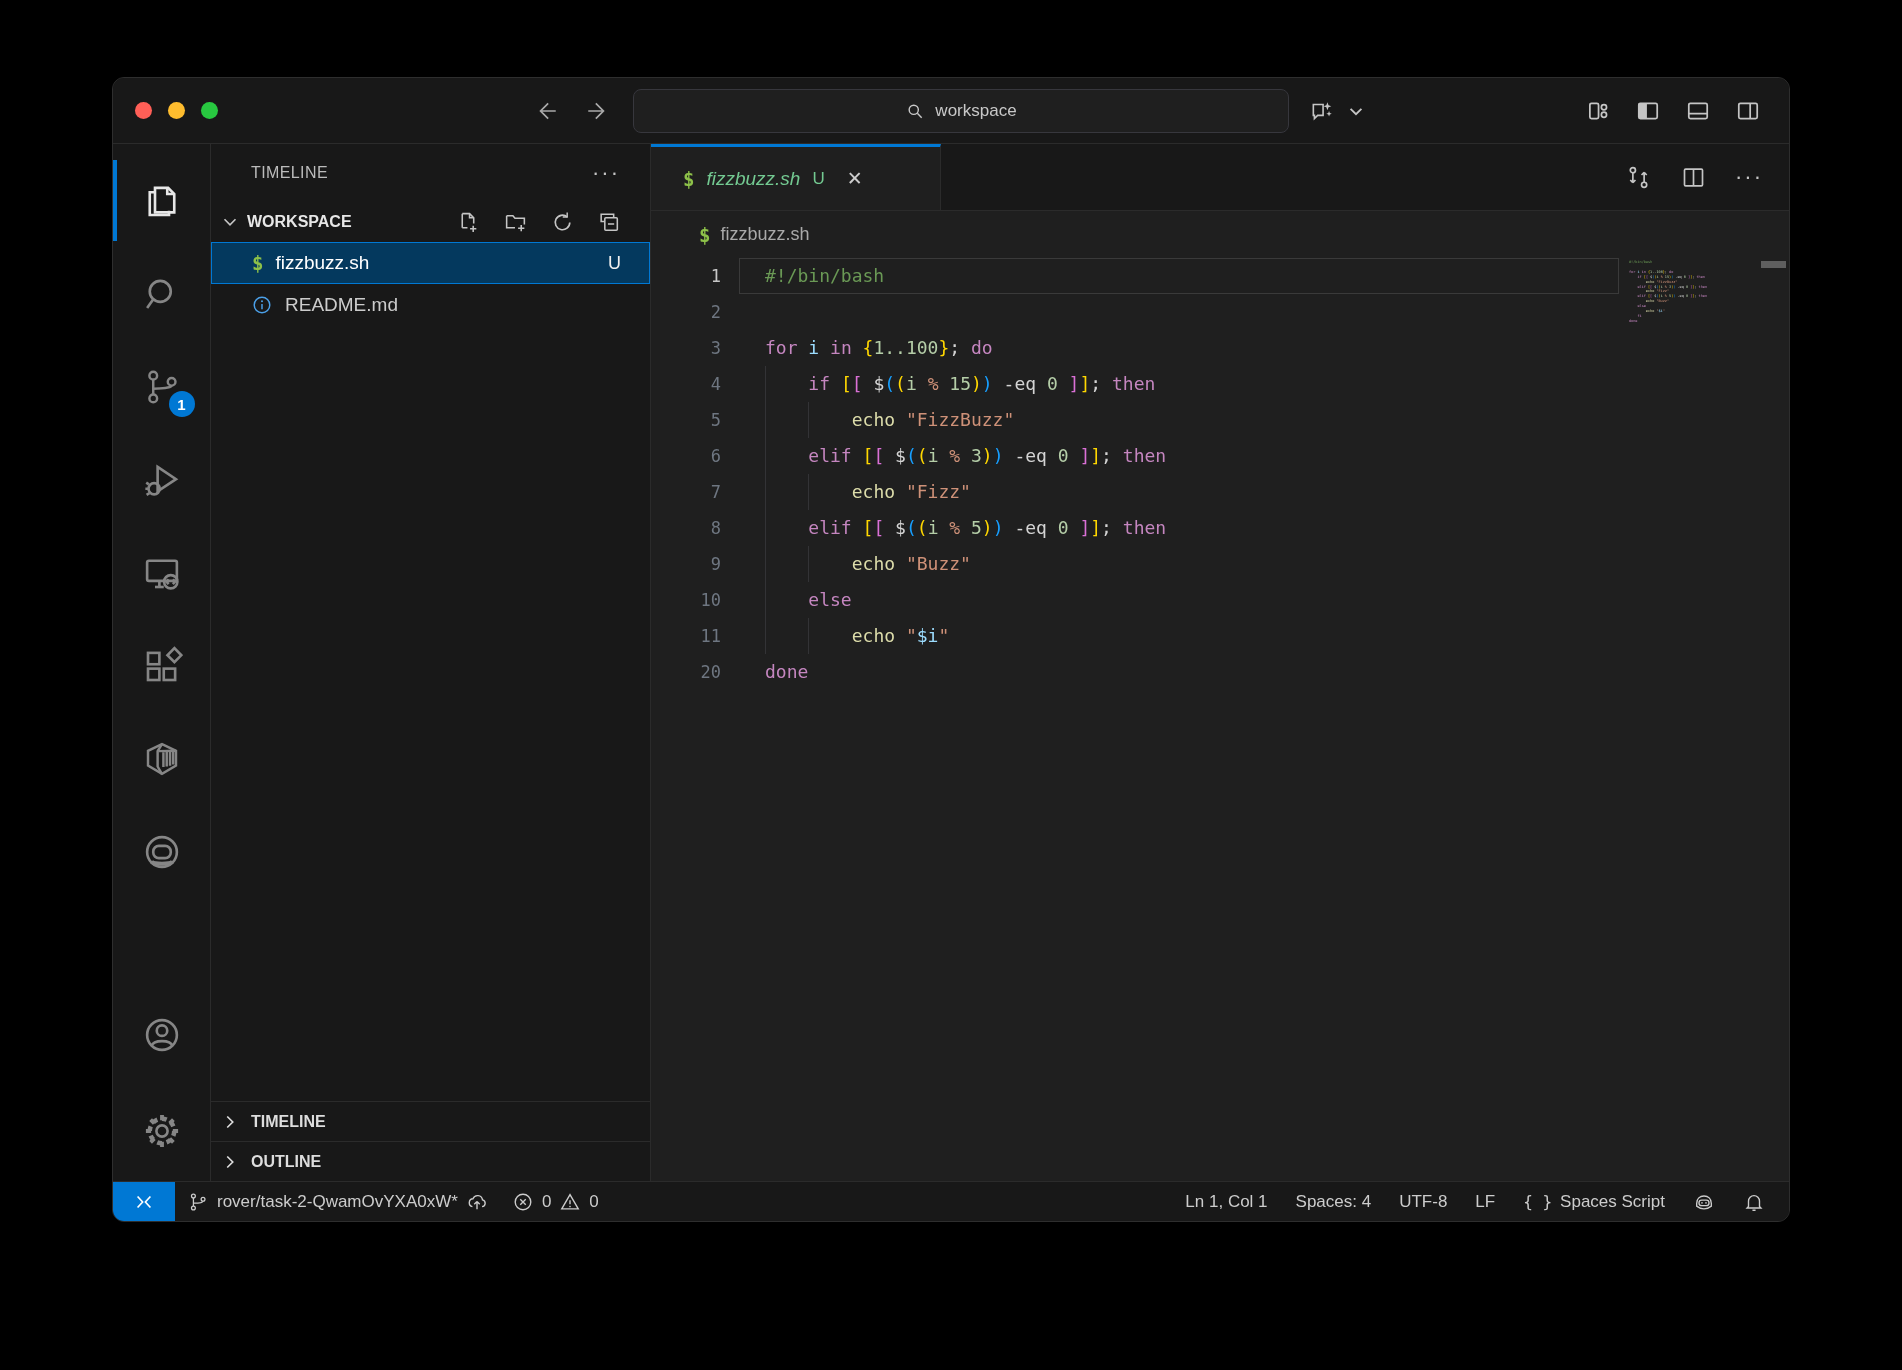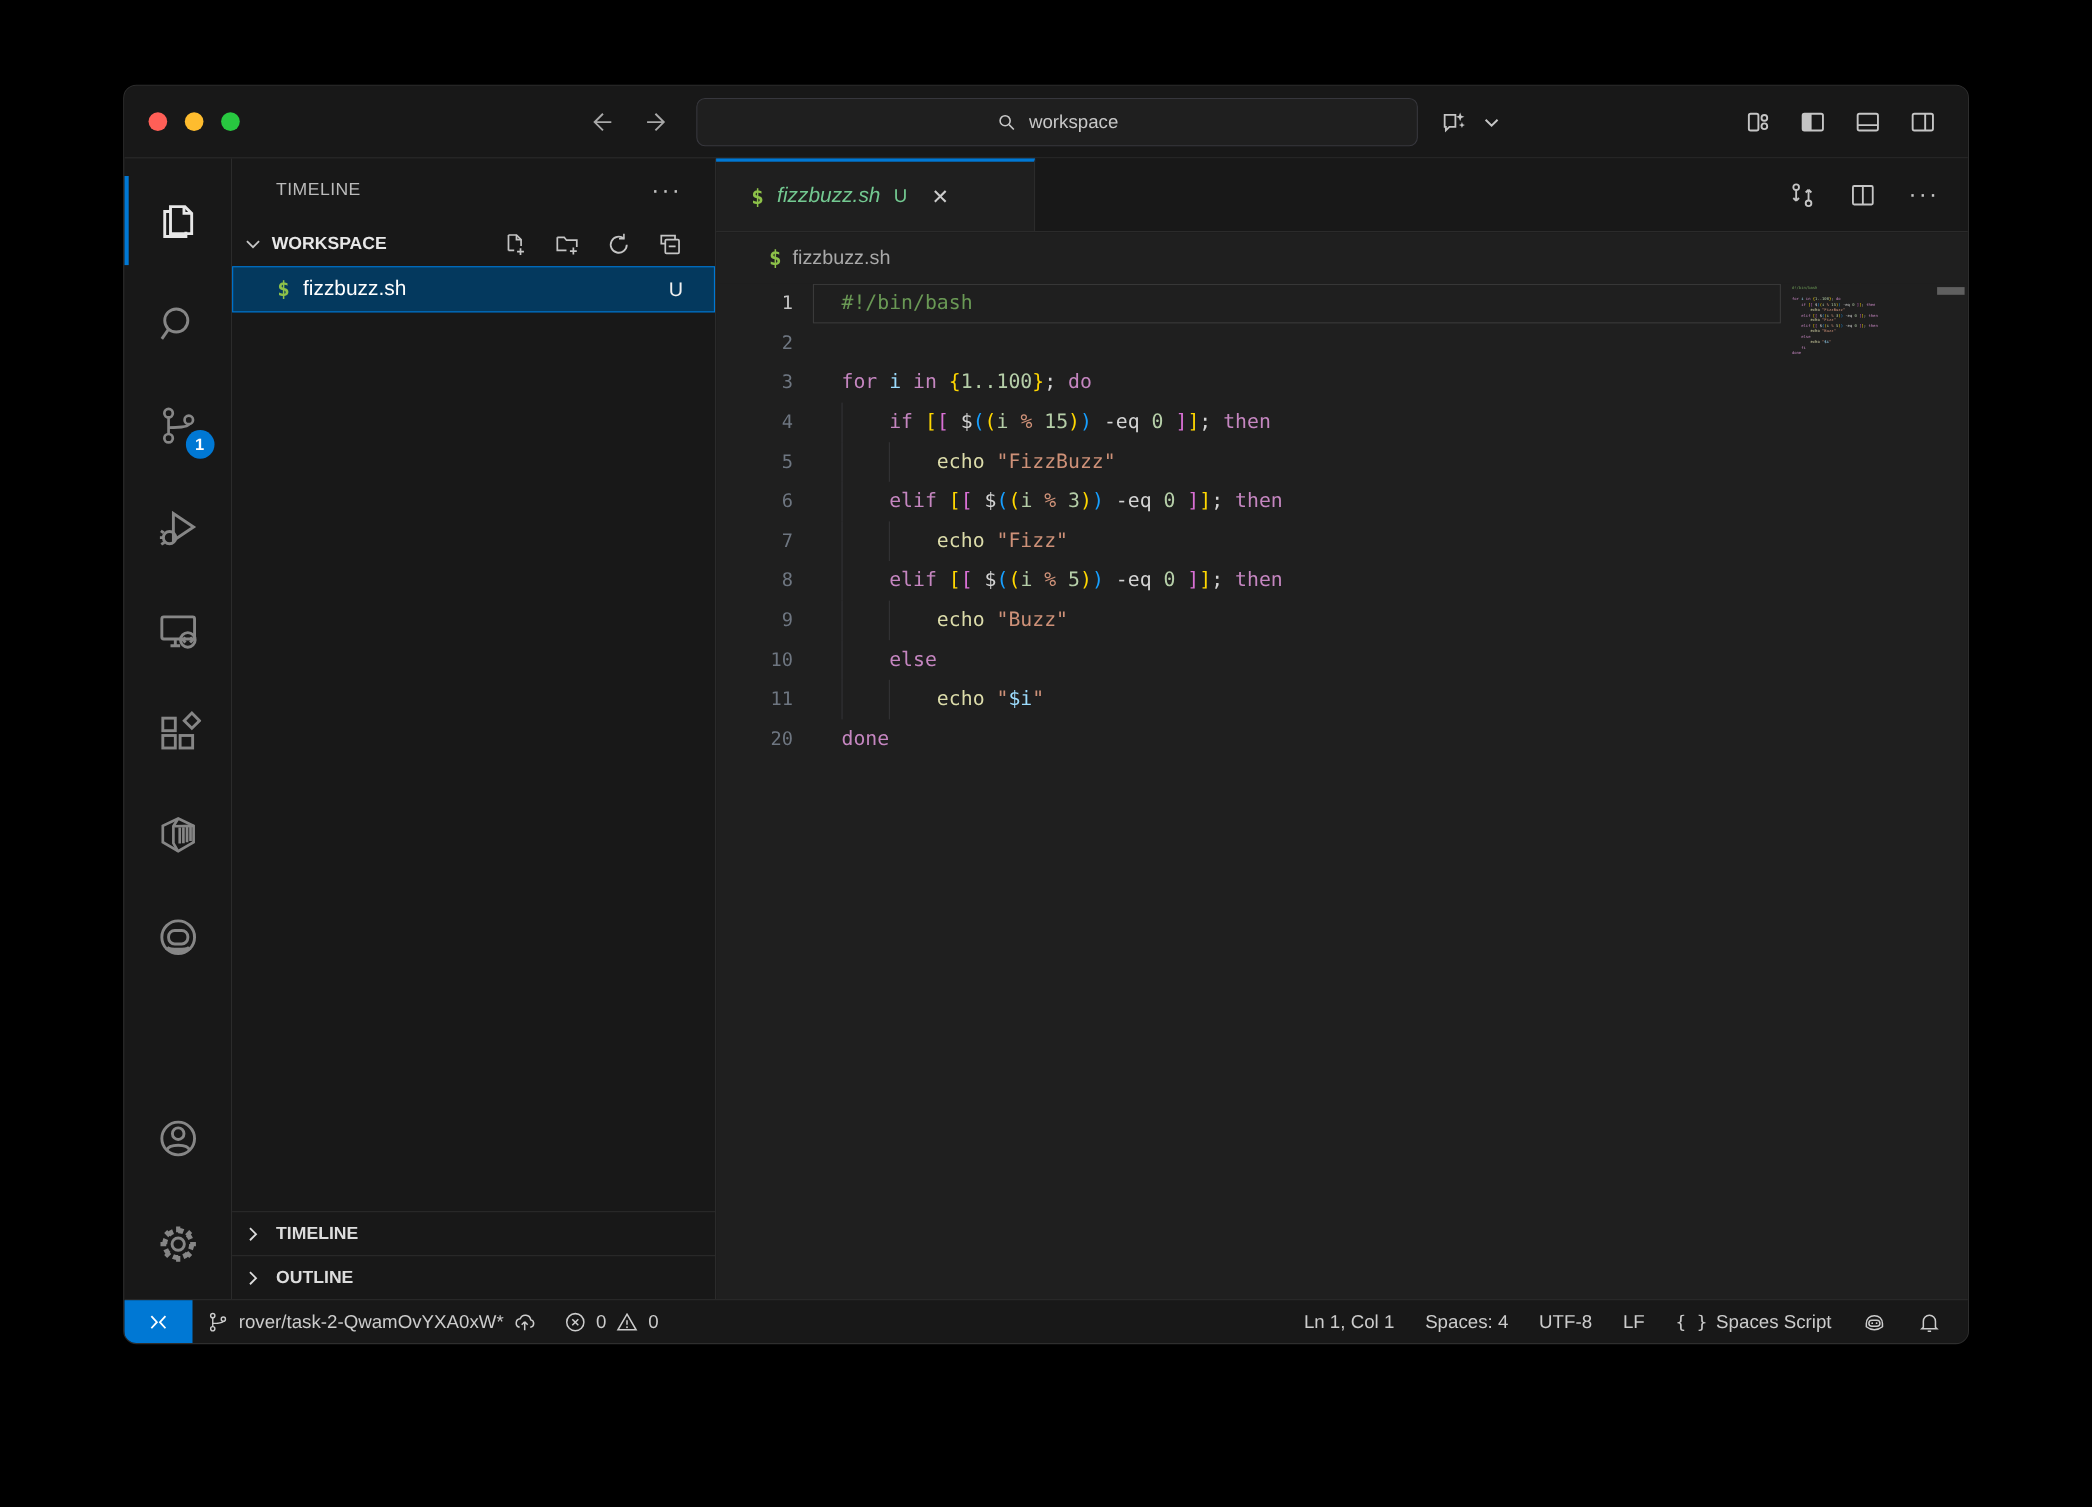--- a/index.html
+++ b/index.html
@@ -286,20 +286,30 @@
                 <path d="M10.5 13.5h6"></path>
               </svg>
             </span>
         </span>
       </div>
       <div class="file-row selected">
         <span class="shell-glyph">$</span>
         <span>fizzbuzz.sh</span>
         <span class="file-badge">U</span>
       </div>
+      <div class="file-row">
+        <span class="info-glyph">
+          <svg viewBox="0 0 24 24" fill="none" stroke="currentColor" stroke-width="1.6" width="22" height="22">
+            <circle cx="12" cy="12" r="8.5"></circle>
+              <path d="M12 11v5.5"></path>
+              <circle cx="12" cy="7.8" r="1.1" fill="currentColor" stroke="none"></circle>
+            </svg>
+          </span>
+        <span>README.md</span>
+      </div>
       <div class="sb-bottom">
         <div class="sb-section">
           <span>
             <svg viewBox="0 0 24 24" fill="none" stroke="currentColor" stroke-width="1.8" width="22" height="22">
                 <path d="M9 6l6 6-6 6"></path>
               </svg>
             </span>
           <span>TIMELINE</span>
         </div>
         <div class="sb-section">

